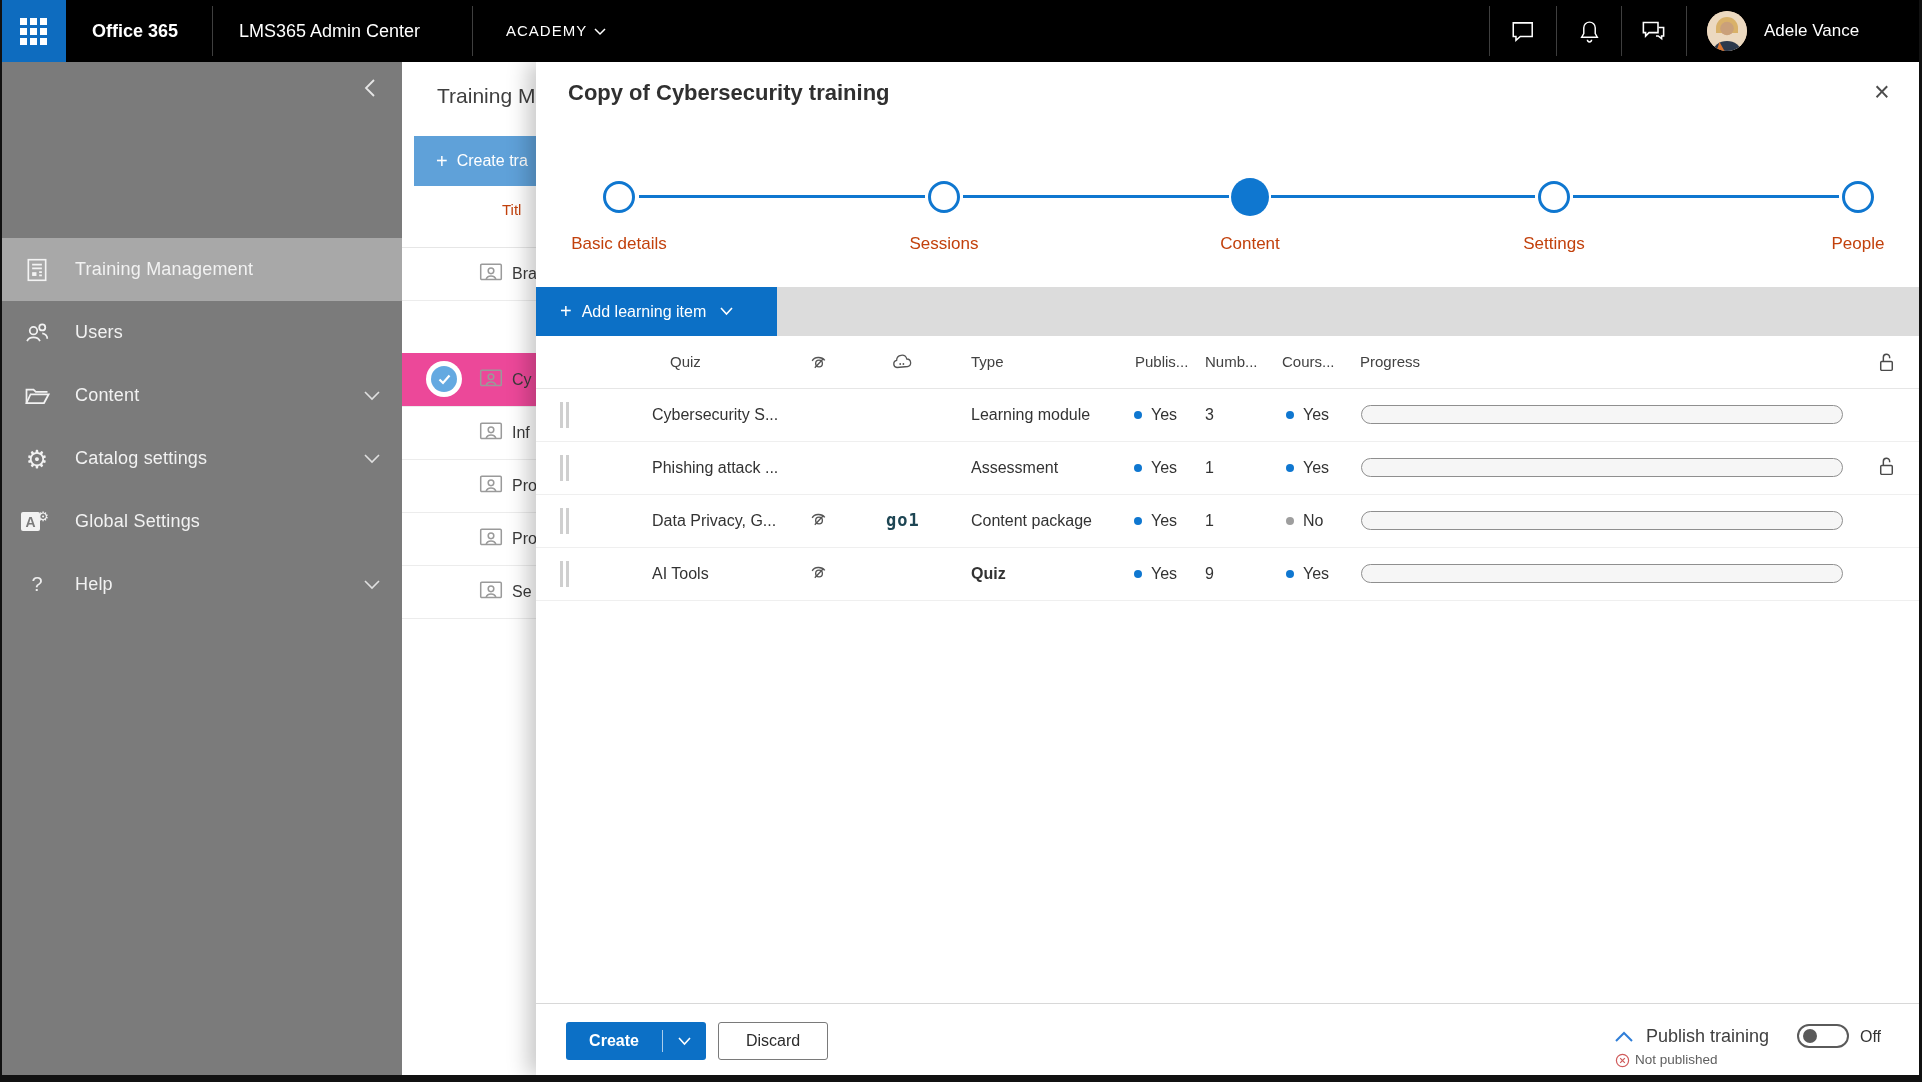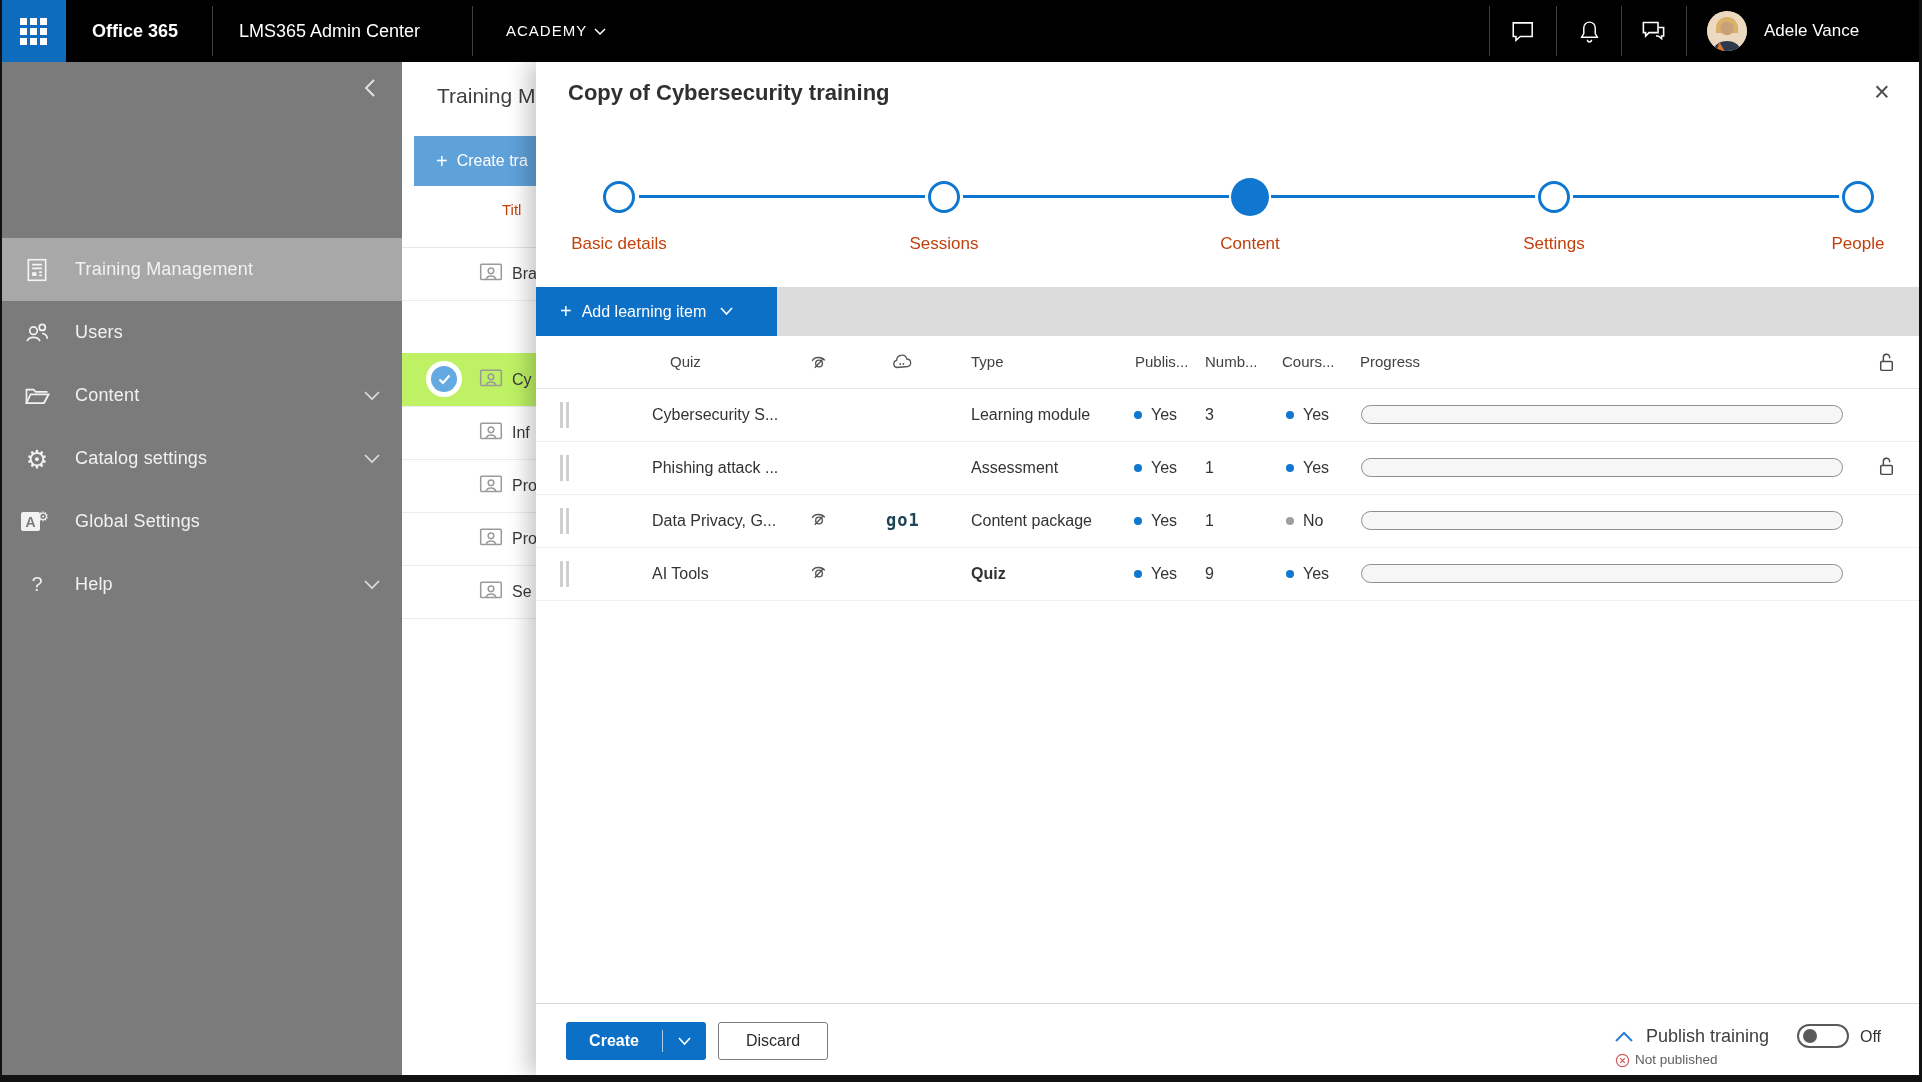--- a/index.html
+++ b/index.html
@@ -25,21 +25,21 @@
   .collapse{left:352px;top:8px;width:36px;height:36px;display:flex;align-items:center;justify-content:center;color:#e6e6e6;cursor:pointer;}
   
   .panel{left:402px;top:62px;width:134px;height:1013px;background:#fff;overflow:hidden;}
   .panel-title{left:35px;top:22px;font-size:21px;font-weight:500;color:#3f3f3f;white-space:nowrap;}
   .create-tr{left:12px;top:74px;width:150px;height:50px;background:#5fa1d9;color:#fff;font-size:16px;
              display:flex;align-items:center;padding-left:22px;gap:9px;white-space:nowrap;cursor:pointer;}
   .panel-col{left:100px;top:139px;font-size:15px;color:#c2410c;}
   .p-row{position:absolute;left:0;width:200px;height:53px;border-bottom:1px solid #ececec;}
   .p-row .pr-ico{position:absolute;left:76px;top:13px;}
   .p-row .pr-label{position:absolute;left:110px;top:0;line-height:53px;font-size:16px;color:#3a3a3a;white-space:nowrap;}
-  .p-row.selected{background:#bef264;}
+  .p-row.selected{background:#ec4899;}
   .check-circle{position:absolute;left:29px;top:13px;width:26px;height:26px;border-radius:50%;background:#64a9e1;
                 box-shadow:0 0 0 5px #fff;display:flex;align-items:center;justify-content:center;}
   .panel-hdr-line{left:0;top:185px;width:200px;height:1px;background:#e6e6e6;}
   
   .modal{left:536px;top:62px;width:1386px;height:1013px;background:#fff;box-shadow:-8px 0 20px rgba(0,0,0,.22);}
   .modal-title{left:32px;top:18px;font-size:22px;font-weight:600;color:#303030;}
   .close-x{left:1328px;top:12px;width:36px;height:36px;font-size:27px;color:#4c4c4c;display:flex;align-items:center;justify-content:center;cursor:pointer;}
   .step-circle{position:absolute;box-sizing:border-box;border-radius:50%;background:#fff;border:3px solid #0f77d0;width:32px;height:32px;top:119px;cursor:pointer;}
   .step-circle.current{width:38px;height:38px;top:116px;background:#0f77d0;border:none;}
   .step-label{position:absolute;top:172px;width:170px;text-align:center;color:#c2410c;font-size:17px;cursor:pointer;}

